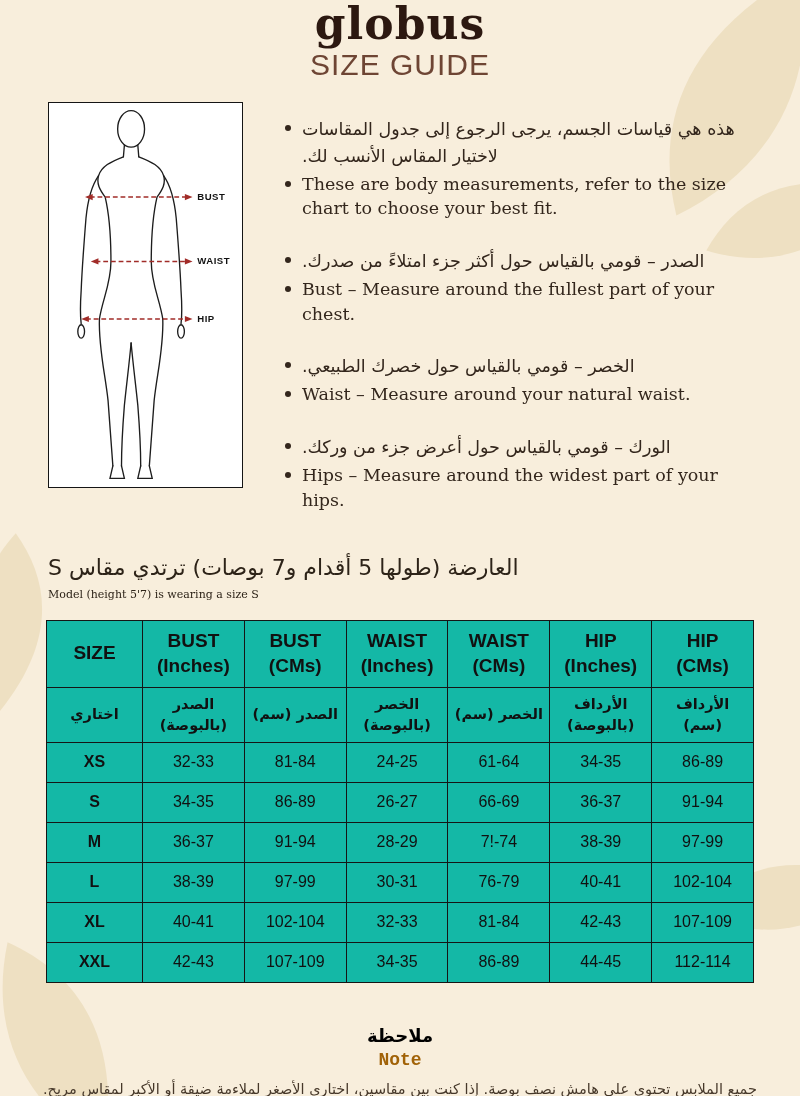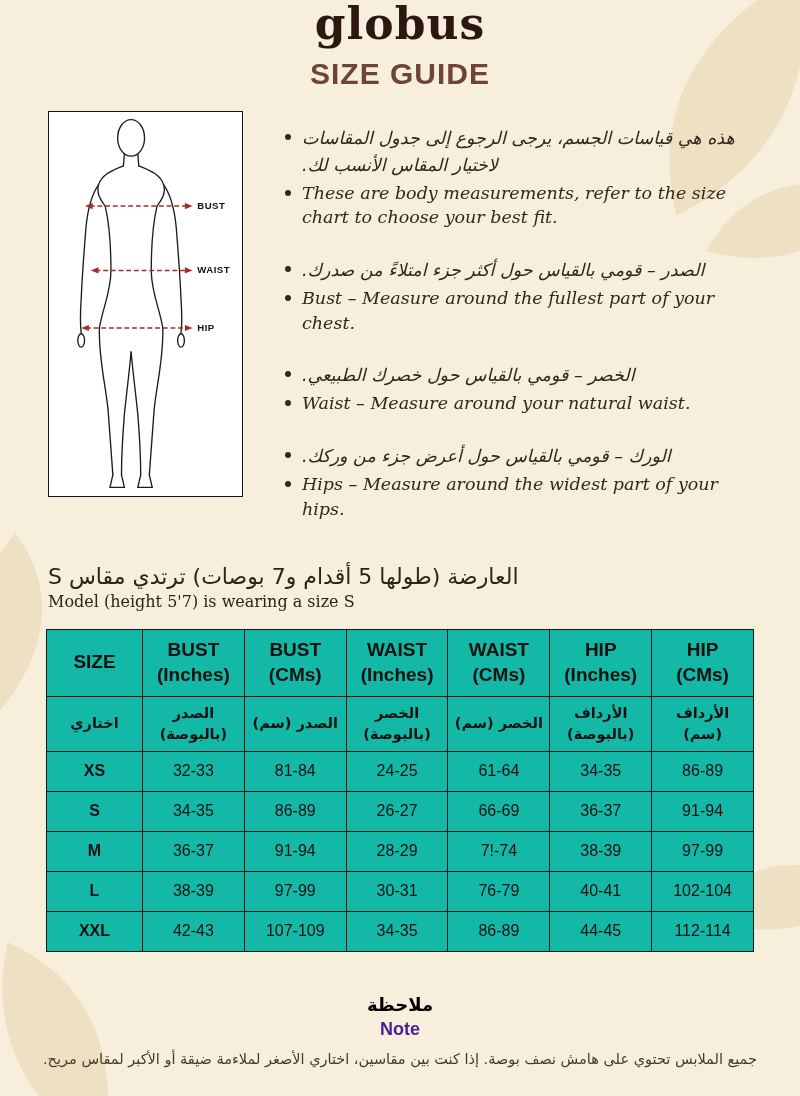--- a/index.html
+++ b/index.html
@@ -11,50 +11,50 @@
   .content-layer { position:relative; z-index:1; }
 
   
   .logo {
     text-align:center; 
     font-family:"DejaVu Serif", serif; font-weight:700;
     font-size:44px; letter-spacing:1px; color:#2c1810; line-height:1.1;
   }
   .guide-title {
     text-align:center; font-family:"Liberation Sans", sans-serif;
-    font-weight:700; font-size:30px; letter-spacing:1px; color:#6e4534;
-    margin-top:9px;
+    font-weight:400; font-size:30px; letter-spacing:1px; color:#6e4534;
+    margin-top:0;
   }
 
   
   .content-row { display:flex; padding:20px 42px 0 48px; gap:42px; }
   .figure-box {
     flex:none; width:195px; height:386px; background:#ffffff;
     border:1.5px solid #151515; box-sizing:border-box;
   }
   .figure-box svg { width:100%; height:100%; display:block; }
   .croquis { fill:none; stroke:#1d1d1d; stroke-width:1.4; stroke-linecap:round; }
   .measure { stroke:#a12c28; stroke-width:1.6; stroke-dasharray:5 3; }
   .arrowhead { fill:#a12c28; }
   .measure-label {
     font-family:"Liberation Sans", sans-serif; font-weight:700;
     font-size:10px; letter-spacing:0.5px; fill:#111;
   }
 
   .instructions { flex:1; padding-top:14px; }
-  .group { margin-bottom:27px;font-style:italic; }
+  .group { margin-bottom:27px; }
   .line { display:flex; gap:11px; align-items:flex-start; margin-bottom:3px; }
   .bullet { flex:none; width:6px; height:6px; border-radius:50%; background:#33261c; margin-top:9px; }
   .ar-text { direction:rtl; text-align:left; font-size:17.5px; line-height:1.5; color:#33261c; }
   .en-text { font-family:"DejaVu Serif", serif; font-size:17.5px; line-height:1.4; color:#33261c; }
 
   
   .model-note { padding:16px 48px 0; }
   .model-ar { direction:rtl; text-align:left; display:block; font-size:22px; margin-bottom:3px; color:#2d2318; }
-  .model-en { font-family:"DejaVu Serif", serif; font-size:16px; color:#2d2318; }
+  .model-en { font-family:"DejaVu Serif", serif; font-size:11px; color:#2d2318; }
 
   
   .size-table {
     margin:18px auto 0; border-collapse:collapse; background:#14b8a6;
     width:708px; table-layout:fixed;
   }
   .size-table th, .size-table td {
     border:1.6px solid #151515; text-align:center; vertical-align:middle; color:#111;
   }
   .size-table col.c-size { width:96px; }
@@ -67,21 +67,21 @@
     line-height:1.45; white-space:pre-line; padding:6px 2px; height:42px; direction:rtl;
   }
   td.cell {
     font-family:"Liberation Sans", sans-serif; font-size:16px; height:39px; padding:0 2px;
   }
   td.size-col { font-weight:700; }
 
   
   .footer { text-align:center; margin-top:42px; padding:0 30px; }
   .note-ar { font-weight:700; font-size:18px; color:#000000; margin-bottom:4px; }
-  .note-en { font-family:Liberation Sans, sans-serif; font-weight:700; font-size:18px; color:#4c1d95; margin-bottom:8px; }
+  .note-en { font-family:Liberation Mono, monospace; font-weight:700; font-size:18px; color:#a16207; margin-bottom:8px; }
   .note-body-ar { direction:rtl; font-size:14.5px; line-height:1.6; color:#46382a; }
 </style>
 </head>
 <body>
 
 <div class="page">
 
   <svg class="leaf" style="top:-14px; right:-46px; width:215px; height:215px; transform:rotate(-18deg);" viewBox="0 0 100 100">
       <path d="M5 95 C 8 55, 30 18, 95 5 C 88 55, 55 88, 5 95 Z" fill="#eee0c2"></path>
     </svg>
@@ -267,20 +267,29 @@
         <tr>
           <td class="cell size-col">L</td>
           <td class="cell">38-39</td>
           <td class="cell">97-99</td>
           <td class="cell">30-31</td>
           <td class="cell">76-79</td>
           <td class="cell">40-41</td>
           <td class="cell">102-104</td>
         </tr>
         <tr>
+          <td class="cell size-col">XL</td>
+          <td class="cell">40-41</td>
+          <td class="cell">102-104</td>
+          <td class="cell">32-33</td>
+          <td class="cell">81-84</td>
+          <td class="cell">42-43</td>
+          <td class="cell">107-109</td>
+        </tr>
+        <tr>
           <td class="cell size-col">XXL</td>
           <td class="cell">42-43</td>
           <td class="cell">107-109</td>
           <td class="cell">34-35</td>
           <td class="cell">86-89</td>
           <td class="cell">44-45</td>
           <td class="cell">112-114</td>
         </tr>
       </tbody>
     </table>

